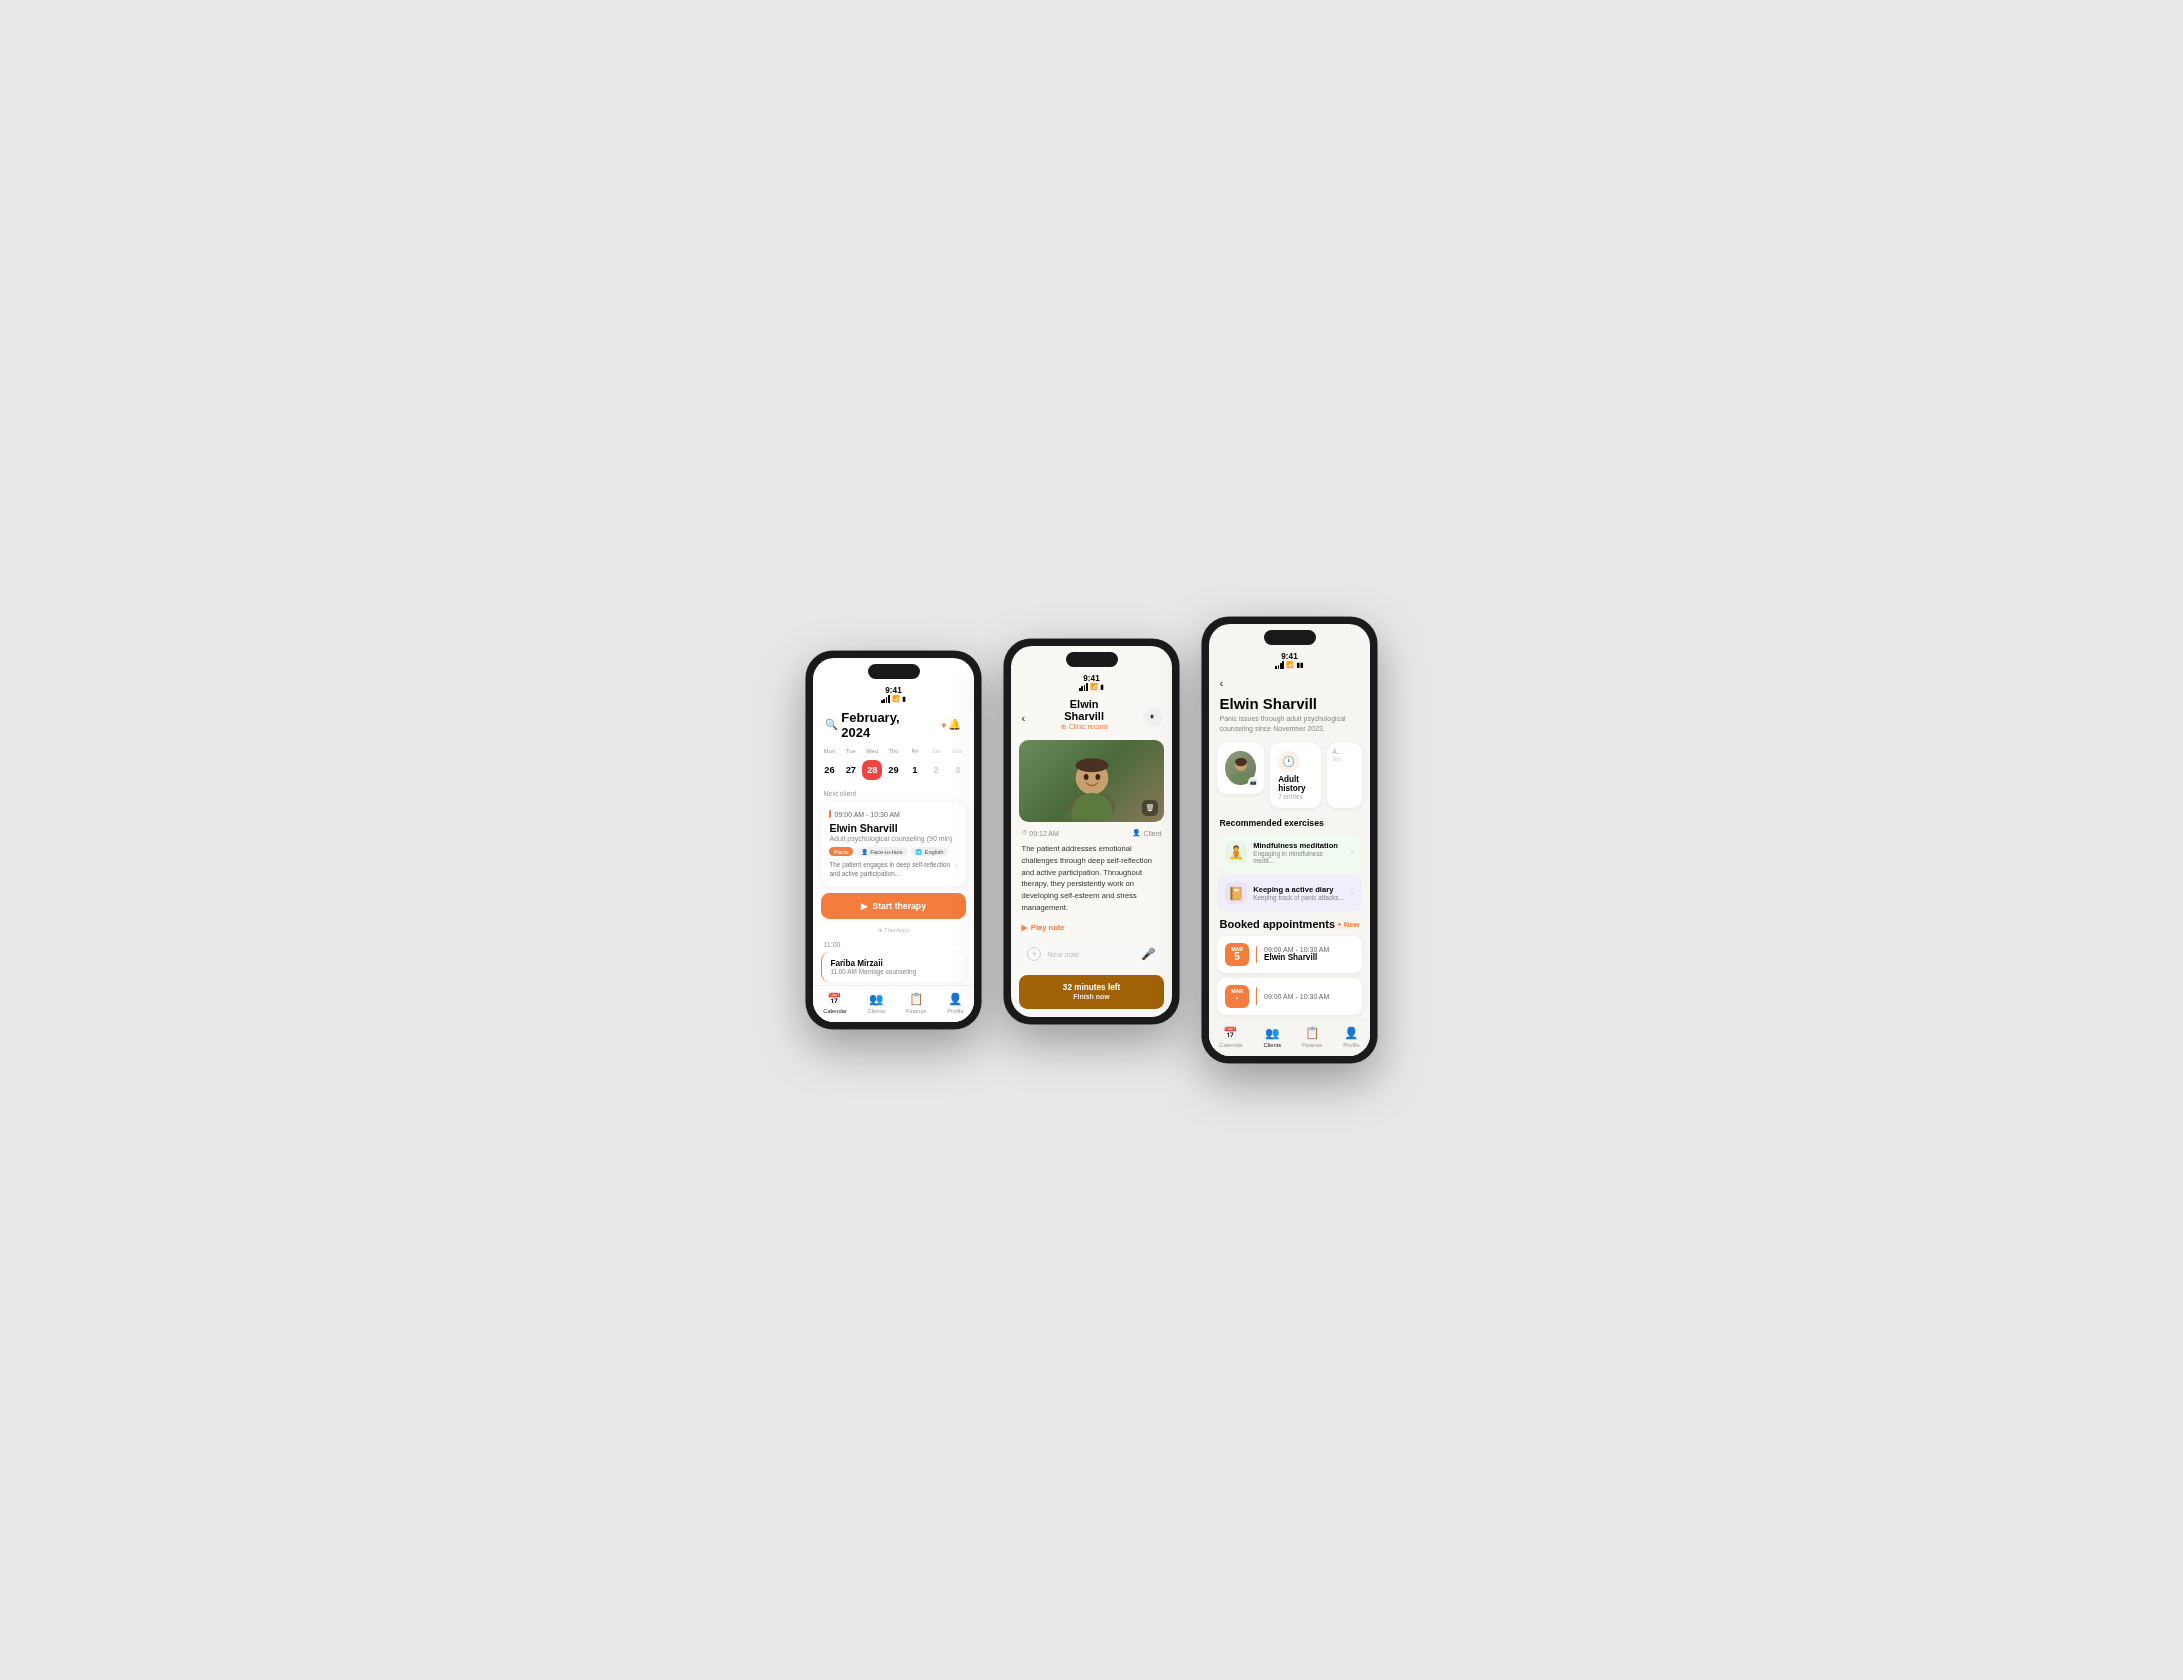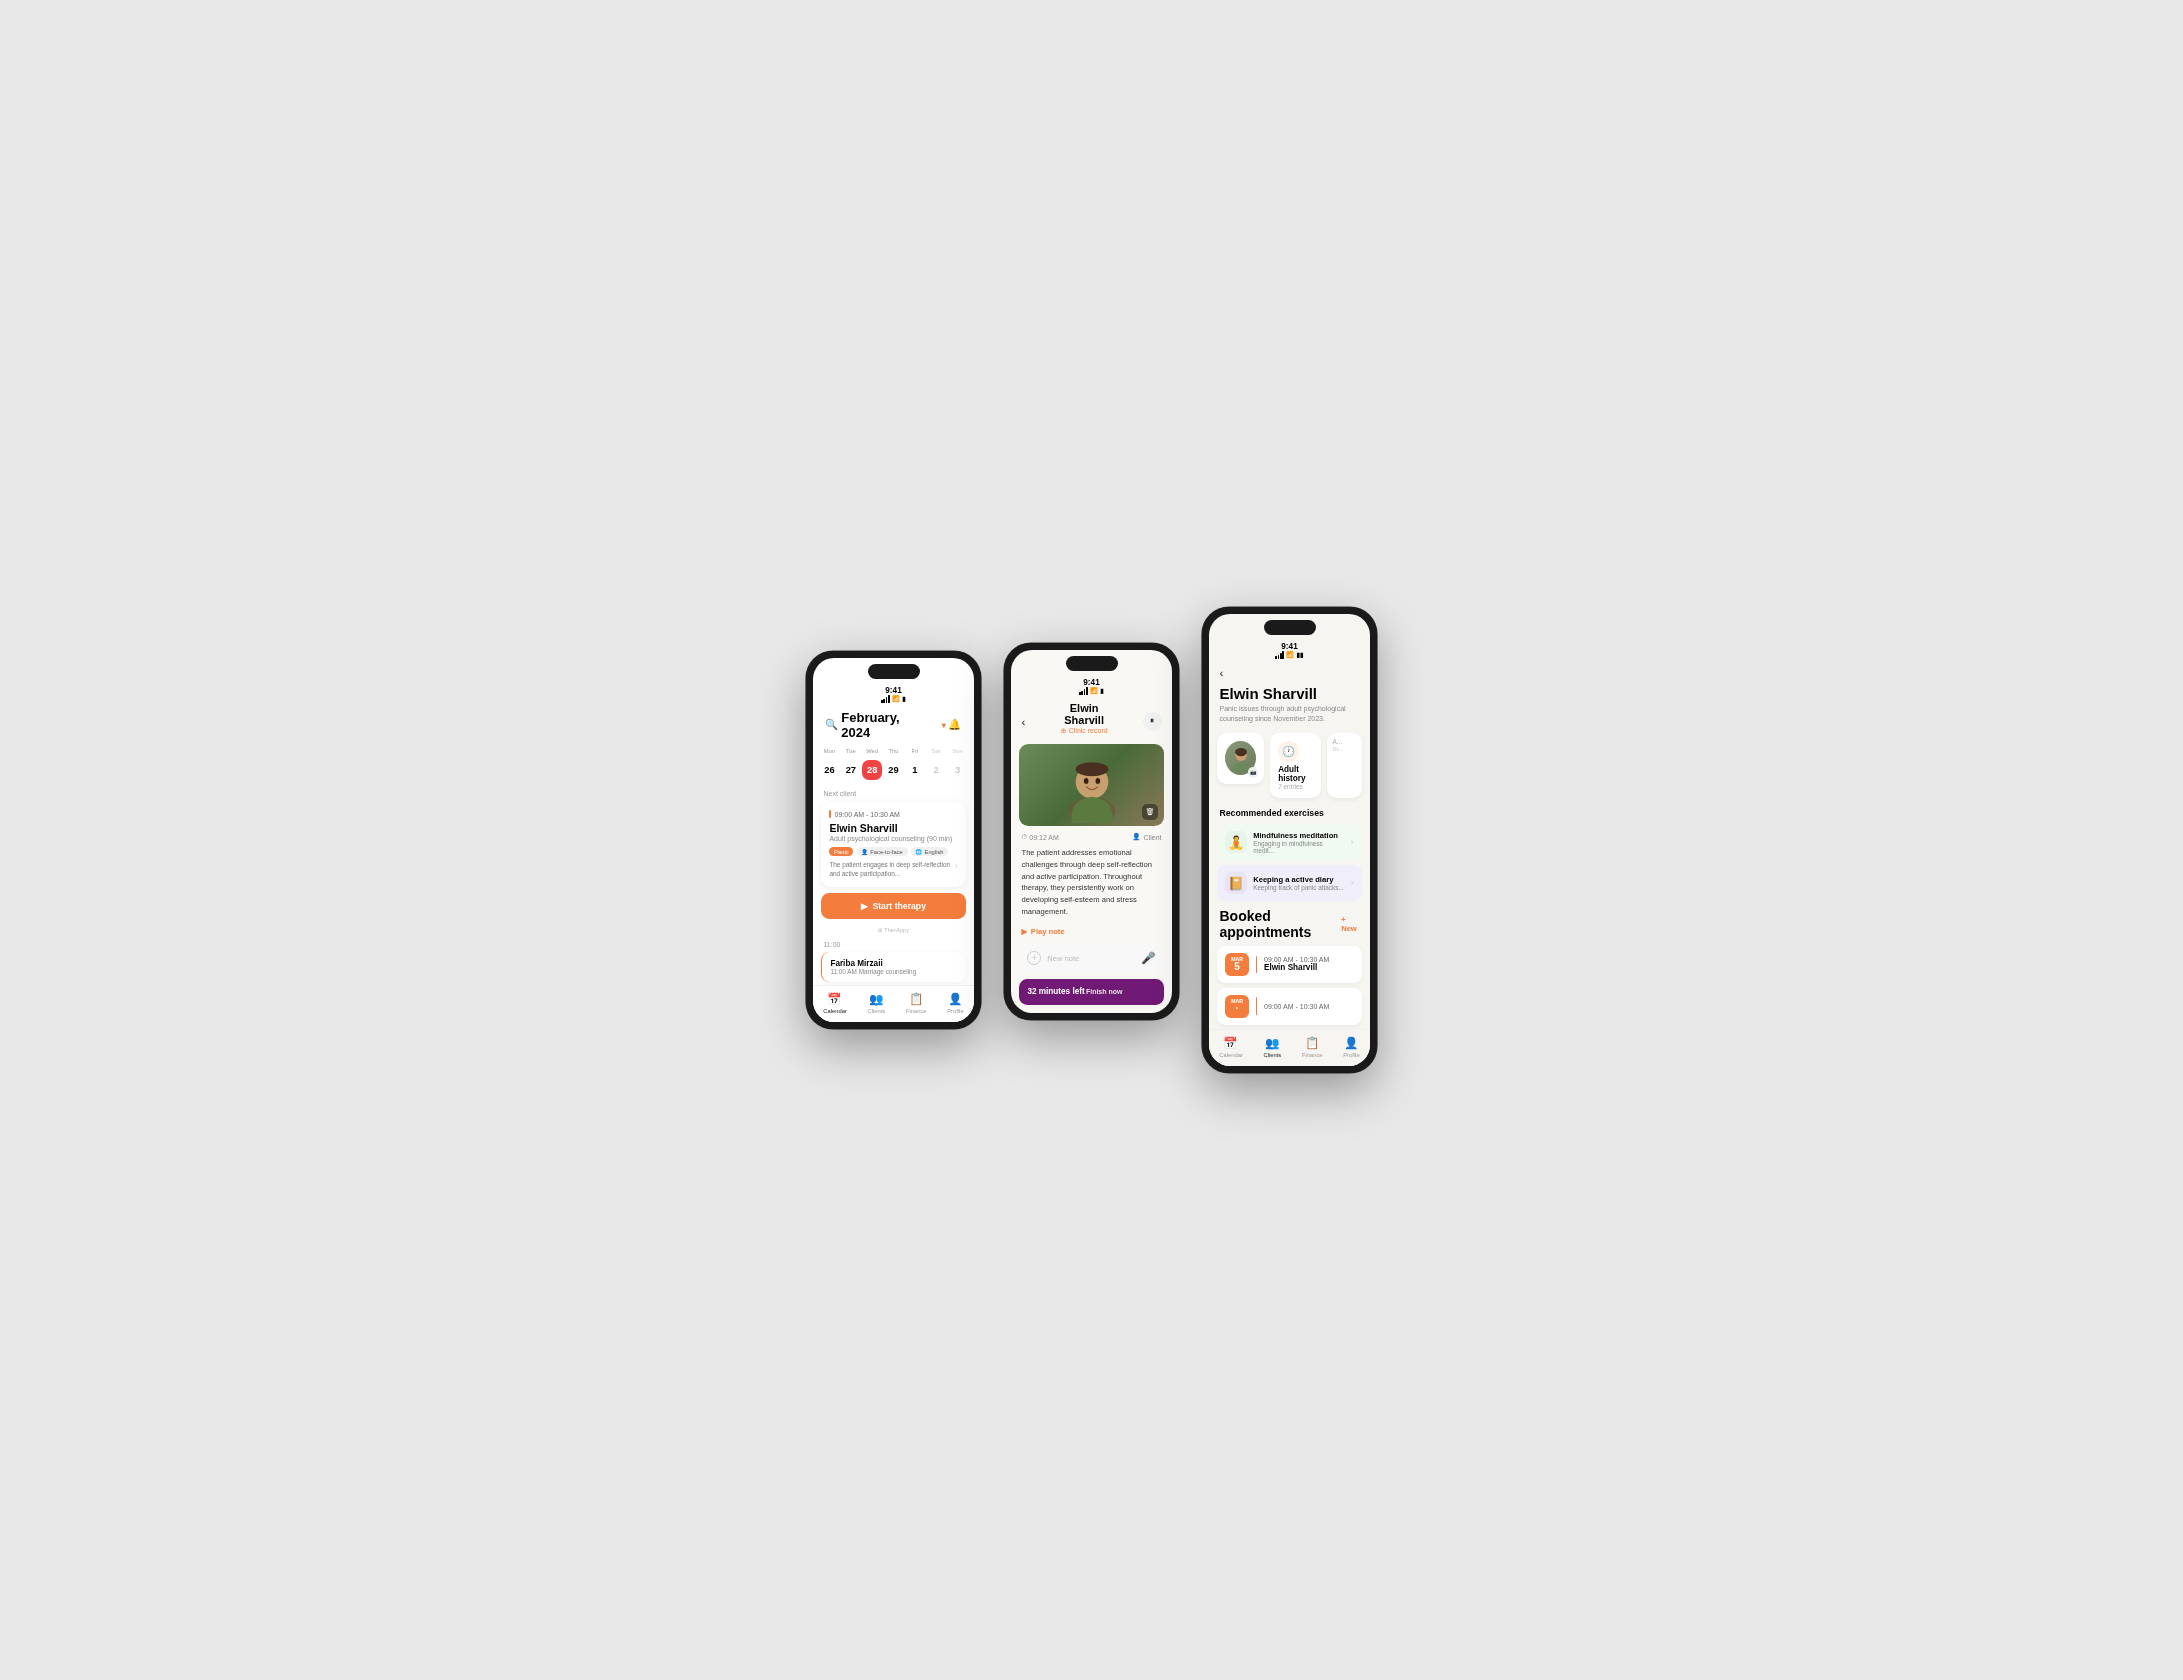--- a/index.html
+++ b/index.html
@@ -344,30 +344,30 @@
       border-radius: 50%;
       display: flex;
       align-items: center;
       justify-content: center;
       font-size: 8.2px;
       color: #bbb;
     }
     .mic-btn { font-size: 11.7px; color: #f47c3c; }
     .finish-btn {
       margin: 0 8.2px 8.2px;
-      background: #701a75;
+      background: #a16207;
       color: #fff;
       border: none;
       border-radius: 8.2px;
       padding: 8.2px;
       width: calc(100% - 16.3px);
       font-size: 8.2px;
       font-weight: 600;
       display: flex;
-      flex-direction: row;
+      flex-direction: column;
       align-items: center;
       gap: 1.2px;
       cursor: pointer;
     }
     .finish-sub { font-size: 7px; opacity: 0.85; }
 
     
     .phone3-header {
       padding: 2.3px 10.5px 3.5px;
     }
@@ -485,21 +485,21 @@
     .exercise-info { flex: 1; }
     .exercise-name { font-size: 7.6px; font-weight: 600; }
     .exercise-sub { font-size: 6.4px; color: #888; }
     .exercise-chevron { color: #ccc; font-size: 9.3px; }
     .booked-header {
       display: flex;
       justify-content: space-between;
       align-items: center;
       padding: 2.3px 10.5px 5.8px;
     }
-    .booked-title { font-size: 14px; font-weight: 700; }
+    .booked-title { font-size: 11px; font-weight: 700; }
     .new-link { font-size: 7.6px; color: #f47c3c; font-weight: 600; }
     .booking-card {
       margin: 0 8.2px 4.7px;
       background: #fff;
       border-radius: 8.2px;
       padding: 7px 8.2px;
       box-shadow: 0 1.2px 4.7px rgba(0,0,0,0.05);
       display: flex;
       align-items: center;
       gap: 7px;

